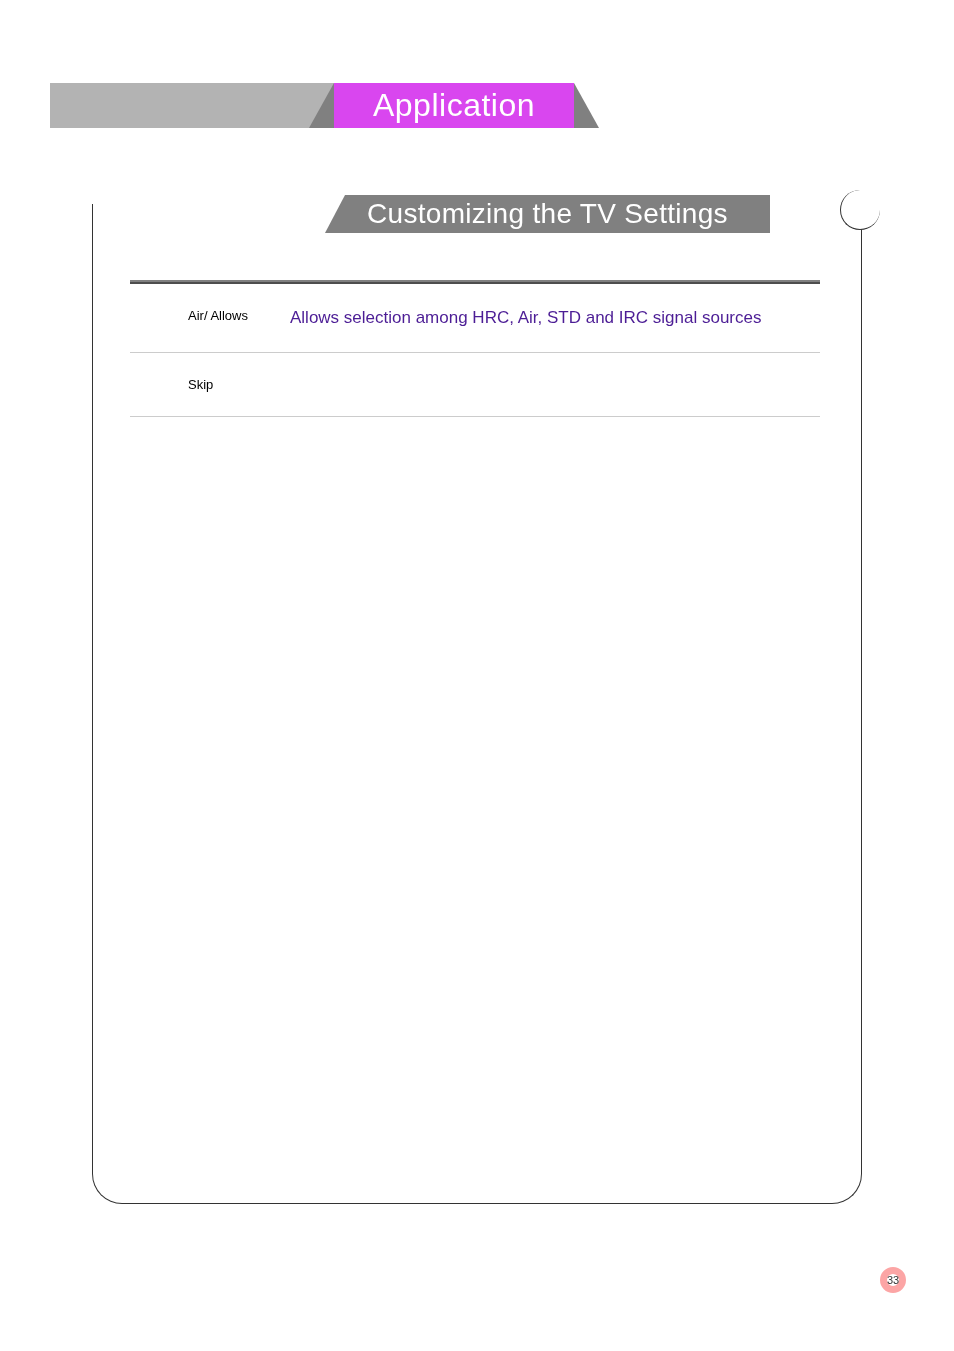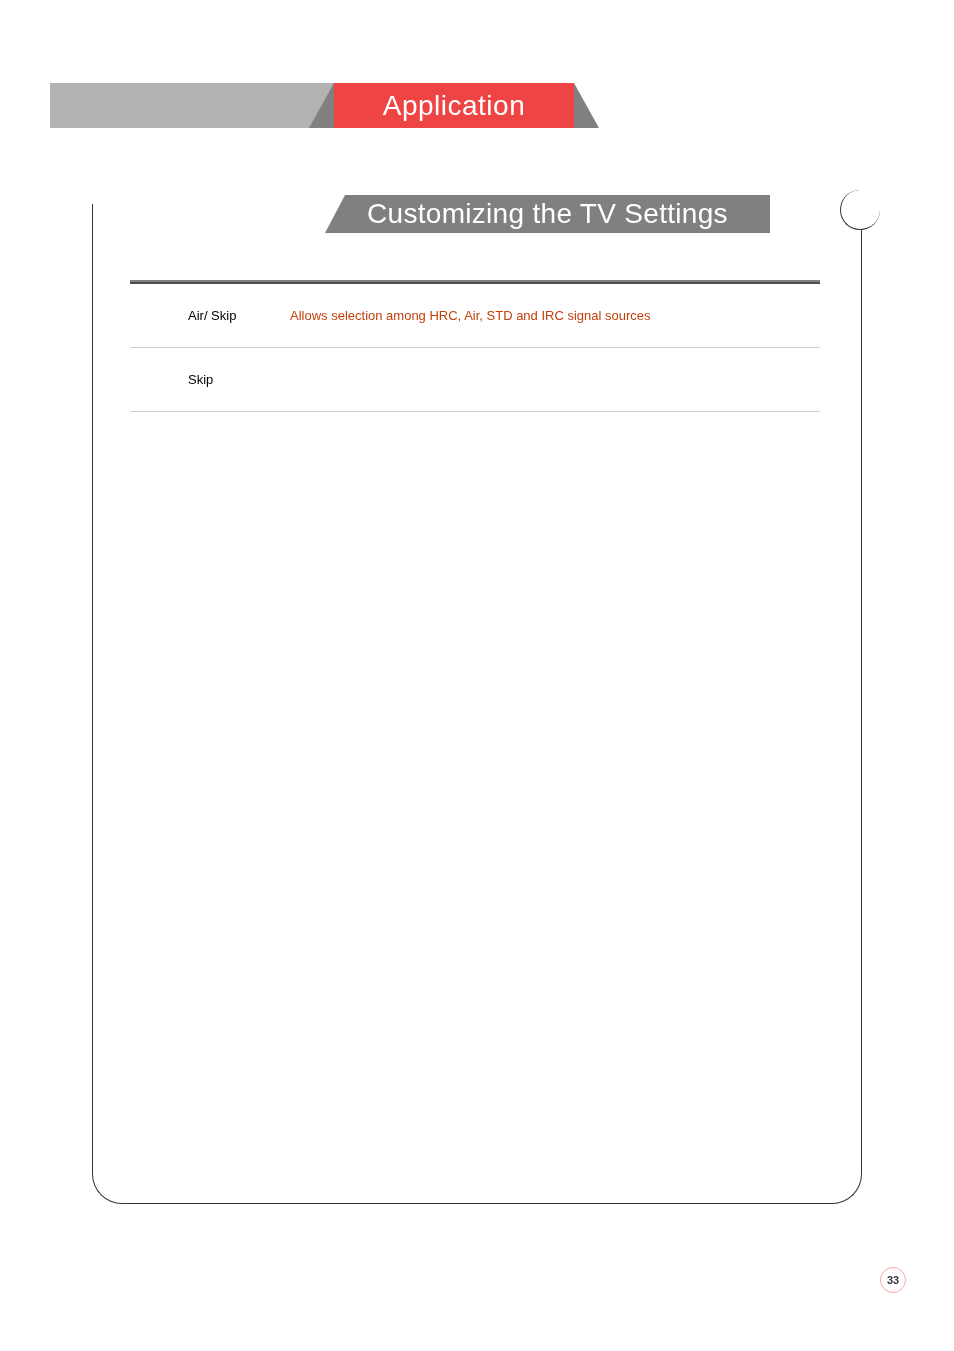--- a/index.html
+++ b/index.html
@@ -35,23 +35,23 @@
       left: -25px;
       top: 0;
       width: 0;
       height: 0;
       border-left: 25px solid transparent;
       border-bottom: 45px solid #808080;
     }
     .header-tab {
       width: 100%;
       height: 100%;
-      background: #ef4444;
+      background: #d946ef;
       color: #ffffff;
-      font-size: 28px;
+      font-size: 32px;
       font-weight: 400;
       display: flex;
       align-items: center;
       justify-content: center;
       letter-spacing: 0.5px;
     }
     .header-tab-wrapper::after {
       content: "";
       position: absolute;
       right: -25px;
@@ -127,59 +127,58 @@
       border-bottom: 1px solid #cccccc;
     }
     .setting-label {
       width: 160px;
       padding-left: 58px;
       font-size: 13px;
       color: #000000;
     }
     .setting-desc {
       flex: 1;
-      font-size: 13px;
-      color: #c2410c;
+      font-size: 17px;
+      color: #4c1d95;
       padding-left: 0px;
     }
     .page-number-circle {
       position: absolute;
       bottom: 58px;
       right: 48px;
       width: 26px;
       height: 26px;
-      border: 1px solid #fca5a5;
+      border: 7px solid #fca5a5;
       border-radius: 50%;
       display: flex;
       align-items: center;
       justify-content: center;
       font-size: 11px;
       color: #333333;
-      font-weight: bold;
     }
   </style>
 </head>
 <body>
 
 <div class="header-bar"></div>
 
 <div class="header-tab-wrapper">
   <div class="header-tab">Application</div>
 </div>
 
 <div class="sub-header-bar">Customizing the TV Settings</div>
 
 <div class="corner-notch"></div>
 
 <div class="content-frame"></div>
 
 <div class="settings-table">
   <div class="table-top-border"></div>
   <div class="setting-row">
-    <div class="setting-label">Air/ Skip</div>
+    <div class="setting-label">Air/ Allows</div>
     <div class="setting-desc">Allows selection among HRC, Air, STD and IRC signal sources</div>
   </div>
   <div class="setting-row">
     <div class="setting-label">Skip</div>
   </div>
 </div>
 
 <div class="page-number-circle">33</div>
 
 </body></html>

